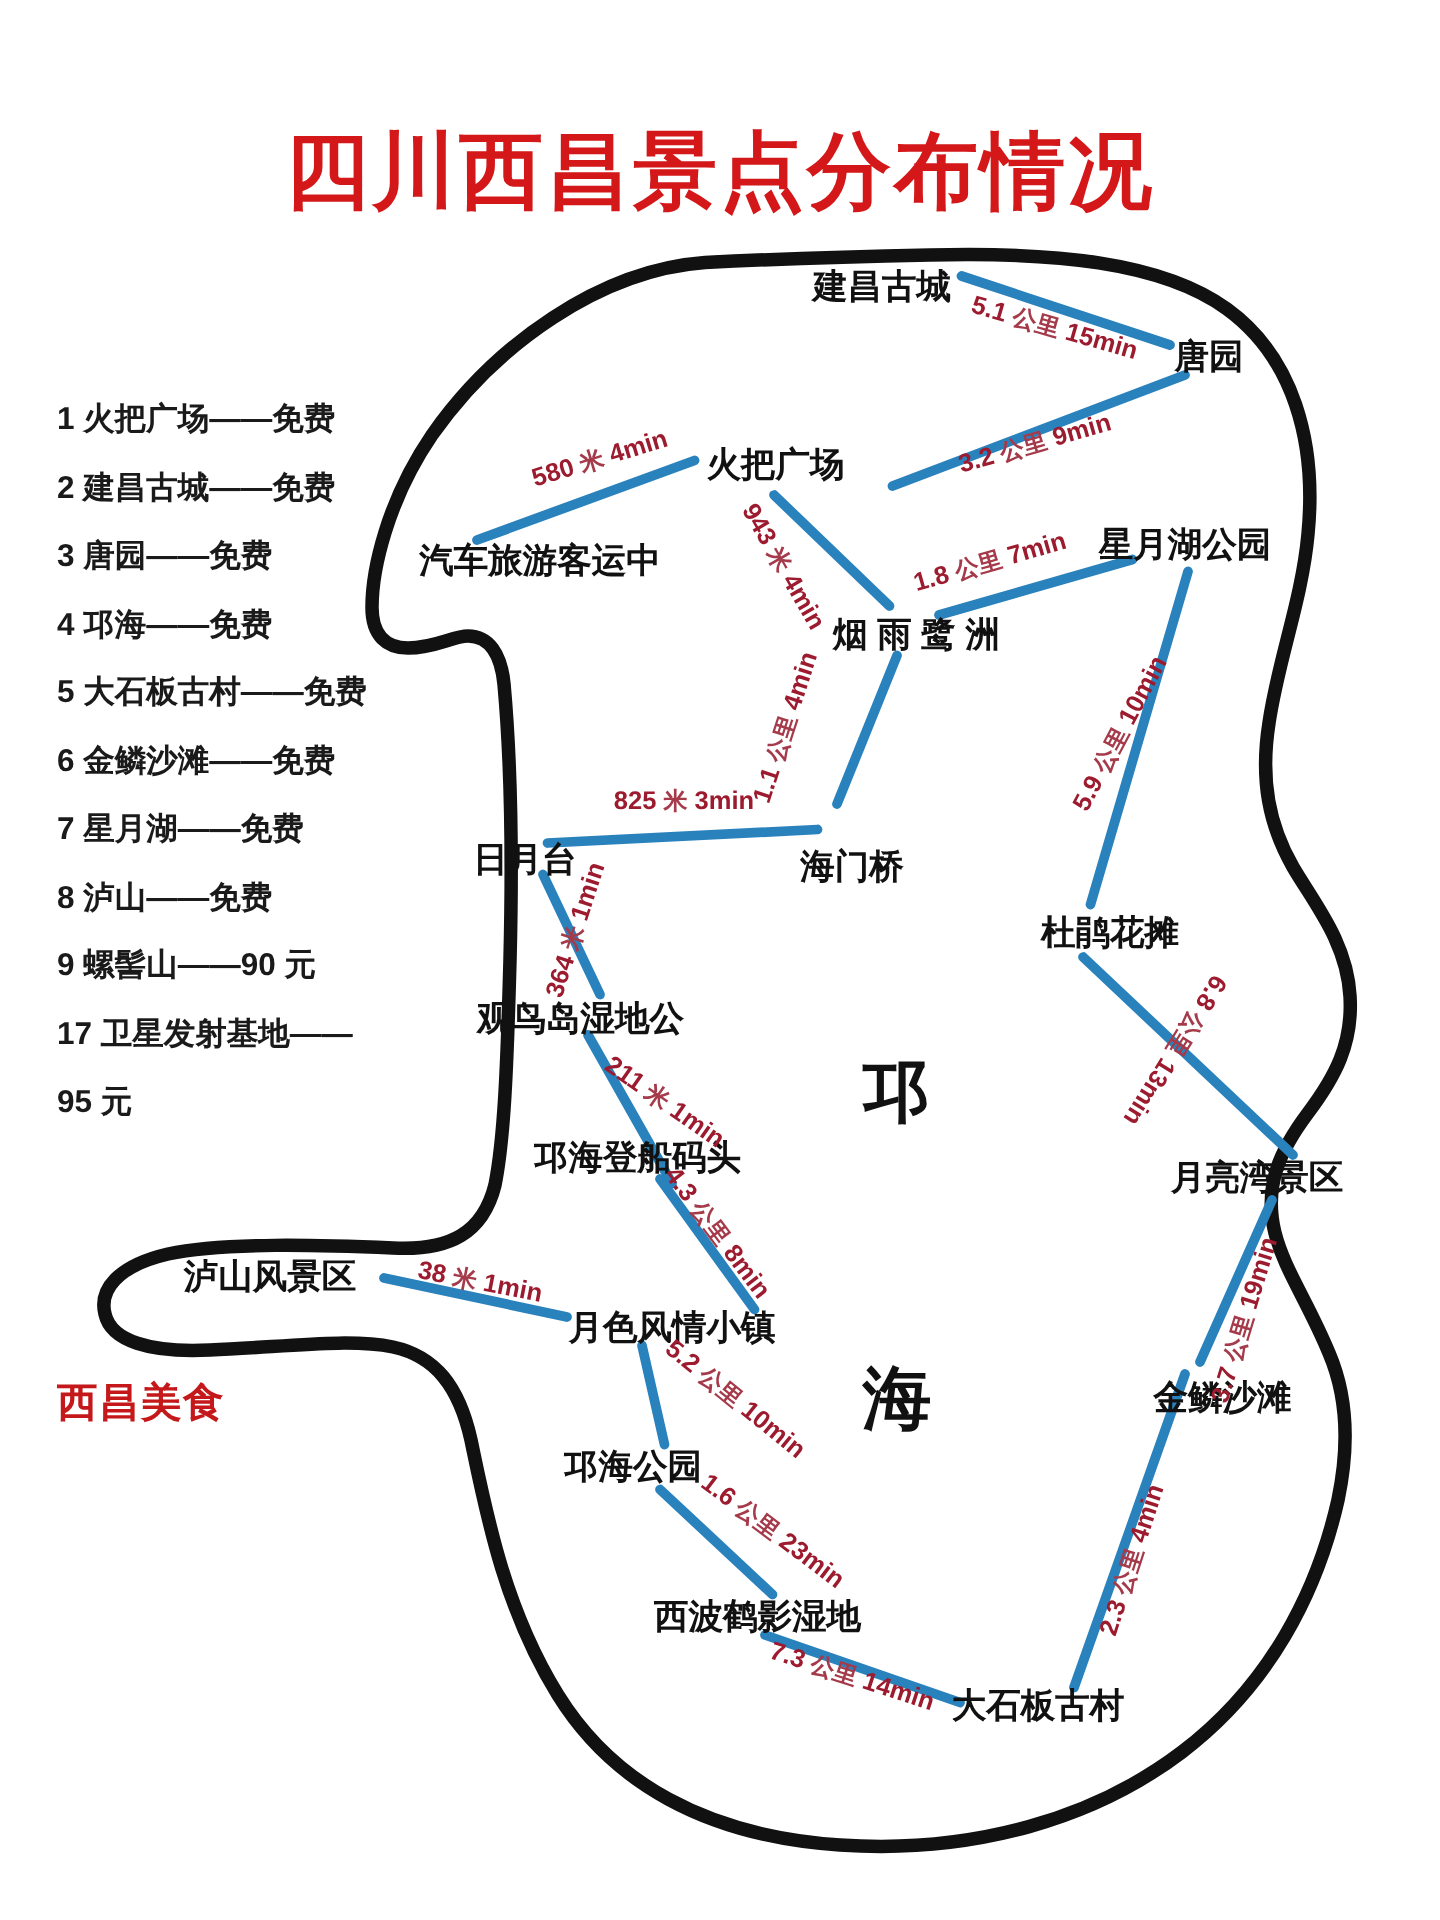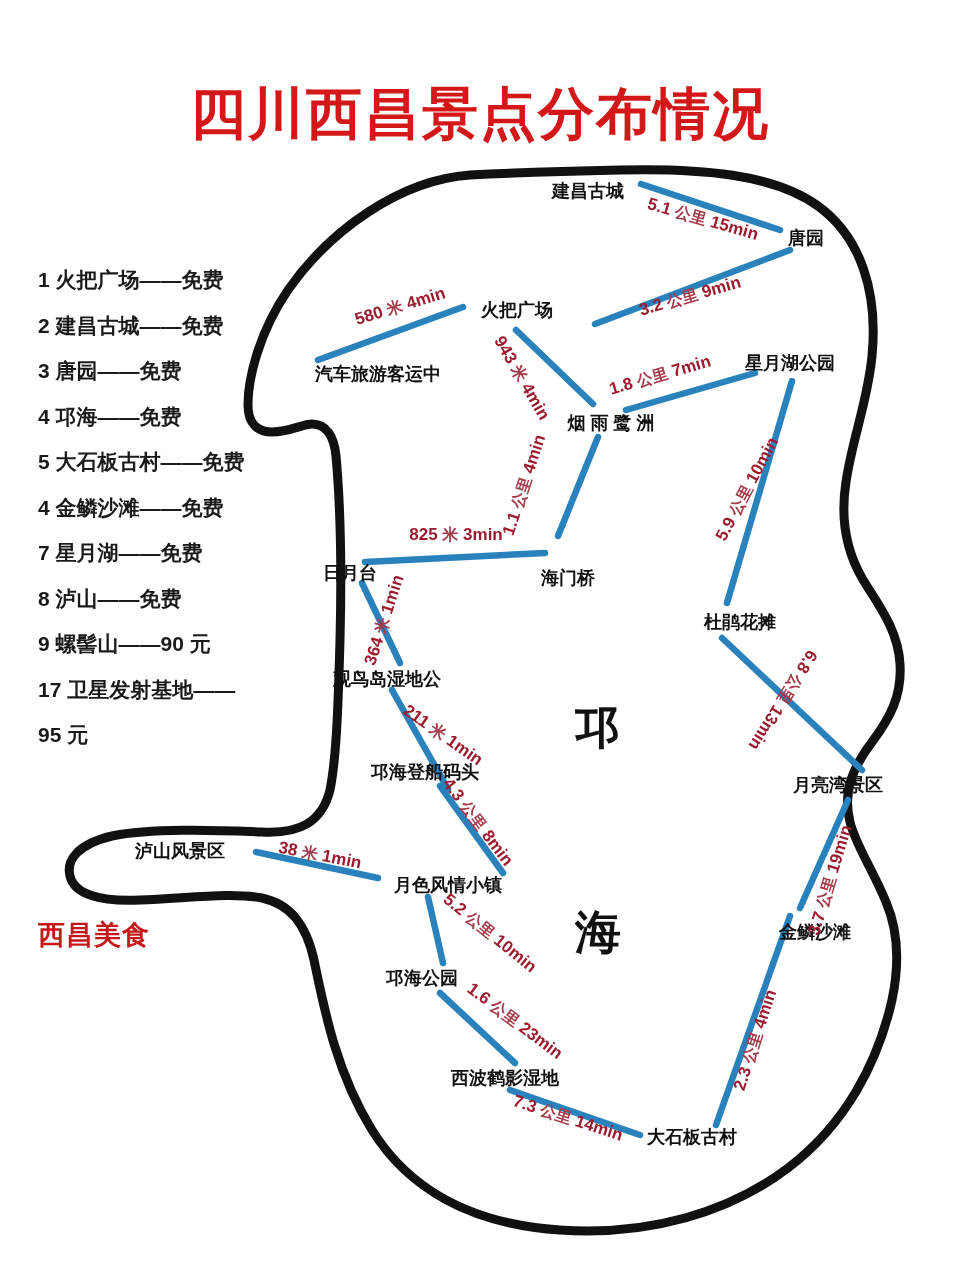--- a/index.html
+++ b/index.html
@@ -37,21 +37,21 @@
   }
   #spots-list .list-item{margin-bottom:24.5px;}
   #food-list .list-item{margin-bottom:26px;}
 
   
   #map-svg{position:absolute;left:0;top:0;width:960px;height:1280px;}
 
   
   .node{
     position:absolute;
-    font-size:18px;font-weight:bold;color:#111;
+    font-size:23px;font-weight:bold;color:#111;
     white-space:nowrap;line-height:1;
     transform:translate(-50%,-50%);
   }
   .node.big{
     font-size:46px;letter-spacing:4px;
   }
 
   
   .edge-label{
     position:absolute;
@@ -125,35 +125,35 @@
       <line x1="800" y1="908" x2="848" y2="800"></line>
     </g>
   </svg>
 
   <div class="list" id="spots-list" style="left:38px;top:230px;">
       <div class="list-item">1 火把广场——免费</div>
       <div class="list-item">2 建昌古城——免费</div>
       <div class="list-item">3 唐园——免费</div>
       <div class="list-item">4 邛海——免费</div>
       <div class="list-item">5 大石板古村——免费</div>
-      <div class="list-item">4 金鳞沙滩——免费</div>
+      <div class="list-item">6 金鳞沙滩——免费</div>
       <div class="list-item">7 星月湖——免费</div>
       <div class="list-item">8 泸山——免费</div>
       <div class="list-item">9 螺髻山——90 元</div>
       <div class="list-item">17 卫星发射基地——</div>
       <div class="list-item">95 元</div>
     </div>
 
   <div class="section-head" style="left:38px;top:917px;">西昌美食</div>
 
   <div id="node-layer">
       <div class="node" style="left: 588px; top: 191px;">建昌古城</div>
       <div class="node" style="left: 806px; top: 238px;">唐园</div>
       <div class="node" style="left: 517px; top: 310px;">火把广场</div>
-      <div class="node" style="left: 378px; top: 374px;">汽车旅游客运中</div>
+      <div class="node" style="left: 360px; top: 374px;">汽车旅游客运中</div>
       <div class="node" style="left: 611px; top: 423px;">烟 雨 鹭 洲</div>
       <div class="node" style="left: 790px; top: 363px;">星月湖公园</div>
       <div class="node" style="left: 740px; top: 622px;">杜鹃花摊</div>
       <div class="node" style="left: 568px; top: 578px;">海门桥</div>
       <div class="node" style="left: 350px; top: 573px; text-align: right;">日月台</div>
       <div class="node" style="left: 387px; top: 679px;">观鸟岛湿地公</div>
       <div class="node" style="left: 390px; top: 772px; margin-left: 35px;">邛海登船码头</div>
       <div class="node" style="left: 180px; top: 851px;">泸山风景区</div>
       <div class="node" style="left: 448px; top: 885px;">月色风情小镇</div>
       <div class="node" style="left: 422px; top: 978px;">邛海公园</div>

